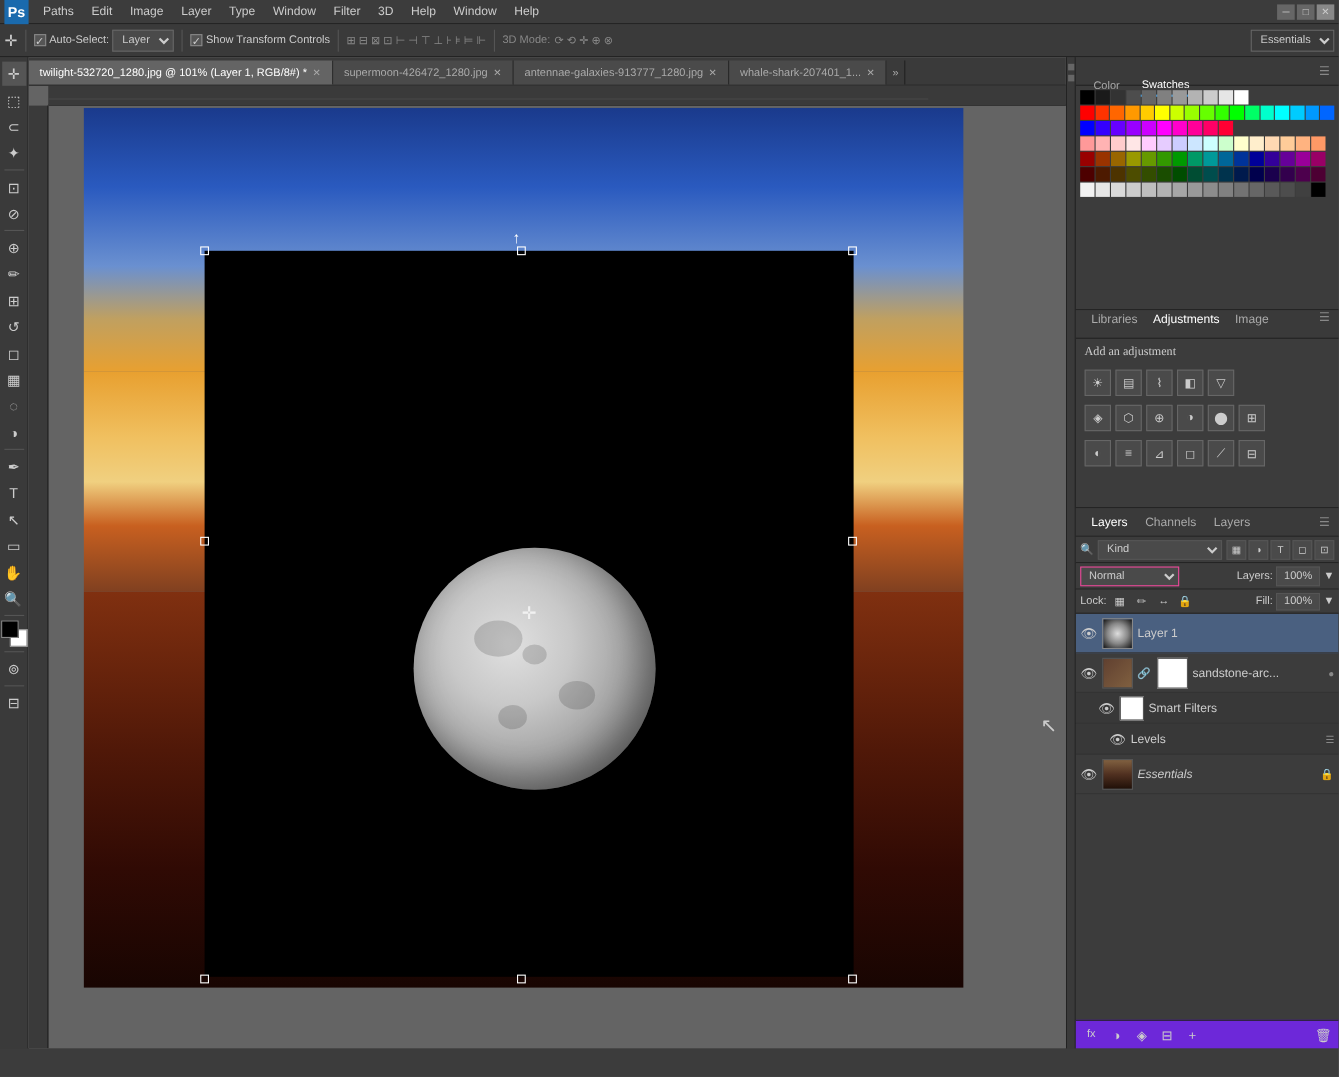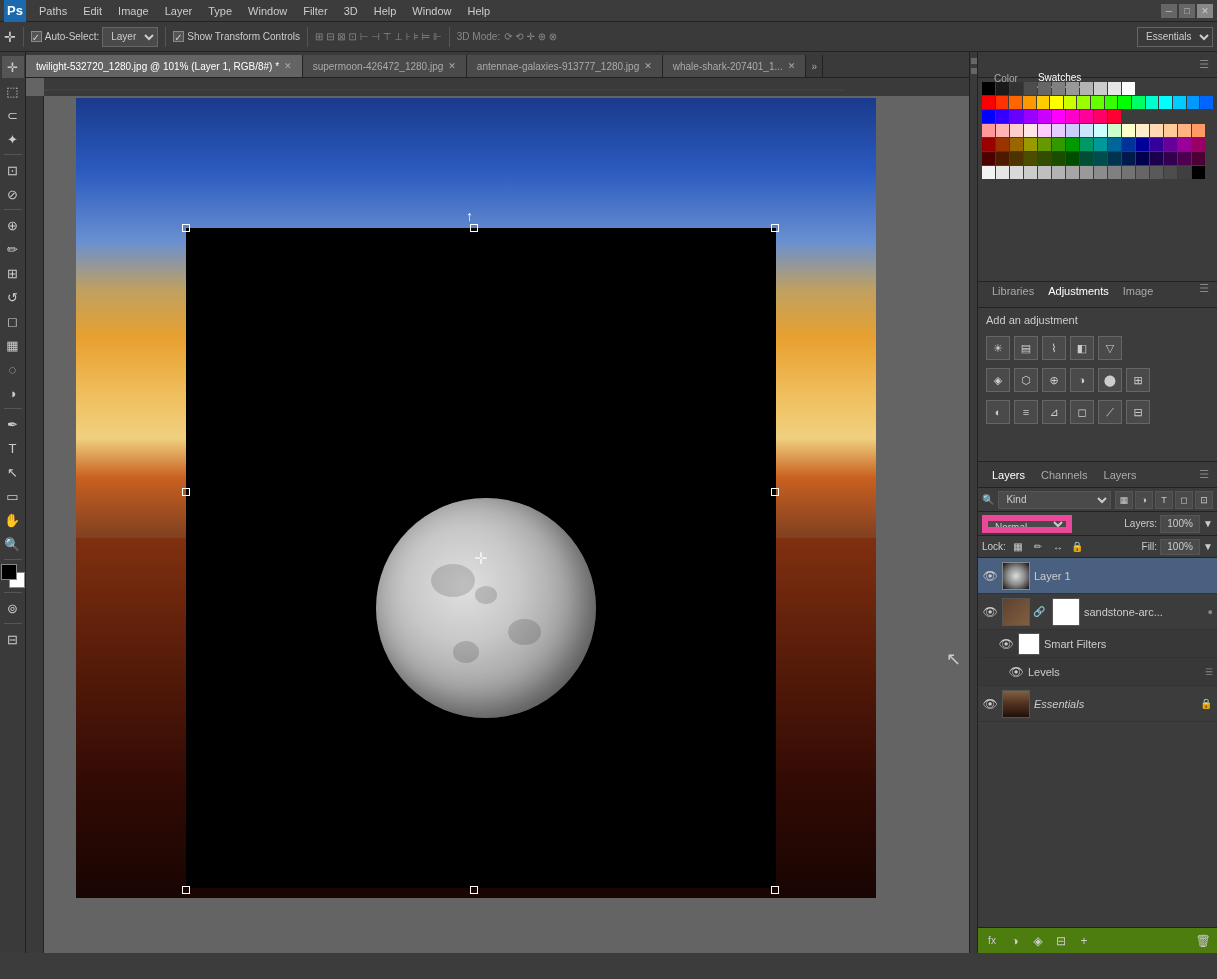--- a/index.html
+++ b/index.html
@@ -68,56 +68,56 @@
     
     #color-grid { padding: 4px; }
     .swatch-row { display: flex; gap: 1px; margin-bottom: 1px; }
     .swatch { width: 13px; height: 13px; cursor: pointer; }
 
     
     #adjustments-panel { height: 180px; border-bottom: 1px solid #222; }
     .adj-panel-header { height: 26px; background: #3a3a3a; display: flex; align-items: flex-start; padding: 0 8px; gap: 2px; border-bottom: 1px solid #222; }
     .adj-tab { padding: 3px 6px; font-size: 11px; color: #aaa; cursor: pointer; }
     .adj-tab.active { color: #fff; }
-    .adj-add-text { font-size: 11px; color: #ccc; padding: 6px 8px; }
+    .adj-add-text { font-size: 11px; color: #ccc; padding: 6px 8px; font-family: Liberation Serif, serif; }
     .adj-icons-row { display: flex; gap: 4px; padding: 4px 8px; align-items: center; flex-wrap: wrap; }
     .adj-icon { width: 24px; height: 24px; background: #4a4a4a; border: 1px solid #666; display: flex; align-items: center; justify-content: center; font-size: 11px; cursor: pointer; color: #ccc; }
 
     
     #layers-panel { flex: 1; display: flex; flex-direction: column; }
     .layers-panel-header { height: 26px; background: #3a3a3a; display: flex; align-items: center; padding: 0 8px; gap: 4px; border-bottom: 1px solid #222; }
     .layers-tab { padding: 3px 6px; font-size: 11px; color: #aaa; cursor: pointer; }
     .layers-tab.active { color: #fff; }
     
     .layers-filter-row { height: 24px; background: #3c3c3c; display: flex; align-items: center; padding: 0 4px; gap: 4px; border-bottom: 1px solid #222; }
     .layers-kind-select { background: #4a4a4a; border: 1px solid #555; color: #ccc; font-size: 10px; height: 18px; padding: 0 3px; flex: 1; }
     .layers-filter-icons { display: flex; gap: 2px; }
     .lfi { width: 18px; height: 18px; background: #4a4a4a; border: 1px solid #555; display: flex; align-items: center; justify-content: center; font-size: 9px; color: #ccc; cursor: pointer; }
     
     .layers-blend-row { height: 24px; background: #3c3c3c; display: flex; align-items: center; padding: 0 4px; gap: 4px; border-bottom: 1px solid #222; }
-    .blend-select { background: #4a4a4a; border: 6px solid #ec4899; color: #ccc; font-size: 10px; height: 18px; padding: 0 3px; width: 90px; }
+    .blend-select { background: #4a4a4a; border: 1px solid #ec4899; color: #ccc; font-size: 10px; height: 18px; padding: 0 3px; width: 90px; }
     .opacity-control { display: flex; align-items: center; gap: 3px; margin-left: auto; font-size: 10px; }
     .opacity-val { background: #4a4a4a; border: 1px solid #555; color: #ccc; width: 40px; height: 18px; font-size: 10px; text-align: center; }
     
     .layers-lock-row { height: 22px; background: #3c3c3c; display: flex; align-items: center; padding: 0 4px; gap: 4px; border-bottom: 1px solid #222; font-size: 10px; }
     .lock-icon { width: 16px; height: 16px; display: flex; align-items: center; justify-content: center; font-size: 10px; cursor: pointer; color: #ccc; }
     .fill-control { margin-left: auto; display: flex; align-items: center; gap: 3px; font-size: 10px; }
     .fill-val { background: #4a4a4a; border: 1px solid #555; color: #ccc; width: 40px; height: 16px; font-size: 10px; text-align: center; }
     
     .layer-list { flex: 1; overflow-y: auto; background: #3c3c3c; }
     .layer-item { height: 36px; display: flex; align-items: center; padding: 0 4px; gap: 4px; border-bottom: 1px solid #333; cursor: pointer; }
     .layer-item.active { background: #4a6080; }
     .layer-item.sub-item { padding-left: 20px; background: #383838; }
     .layer-vis { width: 16px; height: 16px; display: flex; align-items: center; justify-content: center; cursor: pointer; font-size: 12px; }
     .layer-thumb { width: 28px; height: 28px; border: 1px solid #555; overflow: hidden; flex-shrink: 0; display: flex; align-items: center; justify-content: center; }
     .layer-name { font-size: 11px; color: #ccc; flex: 1; white-space: nowrap; overflow: hidden; text-overflow: ellipsis; }
     .layer-lock { font-size: 10px; color: #888; }
     .layer-link-icon { width: 12px; height: 12px; display: flex; align-items: center; justify-content: center; font-size: 10px; color: #888; }
     
-    .layers-bottom { height: 26px; background: #4d7c0f; display: flex; align-items: center; padding: 0 4px; gap: 3px; border-top: 1px solid #222; }
+    .layers-bottom { height: 26px; background: #6d28d9; display: flex; align-items: center; padding: 0 4px; gap: 3px; border-top: 1px solid #222; }
     .layer-bottom-btn { width: 20px; height: 18px; display: flex; align-items: center; justify-content: center; font-size: 12px; cursor: pointer; color: #ccc; }
 
     
     #panel-divider { width: 8px; background: #3a3a3a; border-left: 1px solid #222; display: flex; flex-direction: column; align-items: center; padding: 4px 0; }
     .panel-div-icon { width: 6px; height: 6px; background: #666; margin: 2px 0; }
 
     
     ::-webkit-scrollbar { width: 8px; height: 8px; }
     ::-webkit-scrollbar-track { background: #3a3a3a; }
     ::-webkit-scrollbar-thumb { background: #666; }

